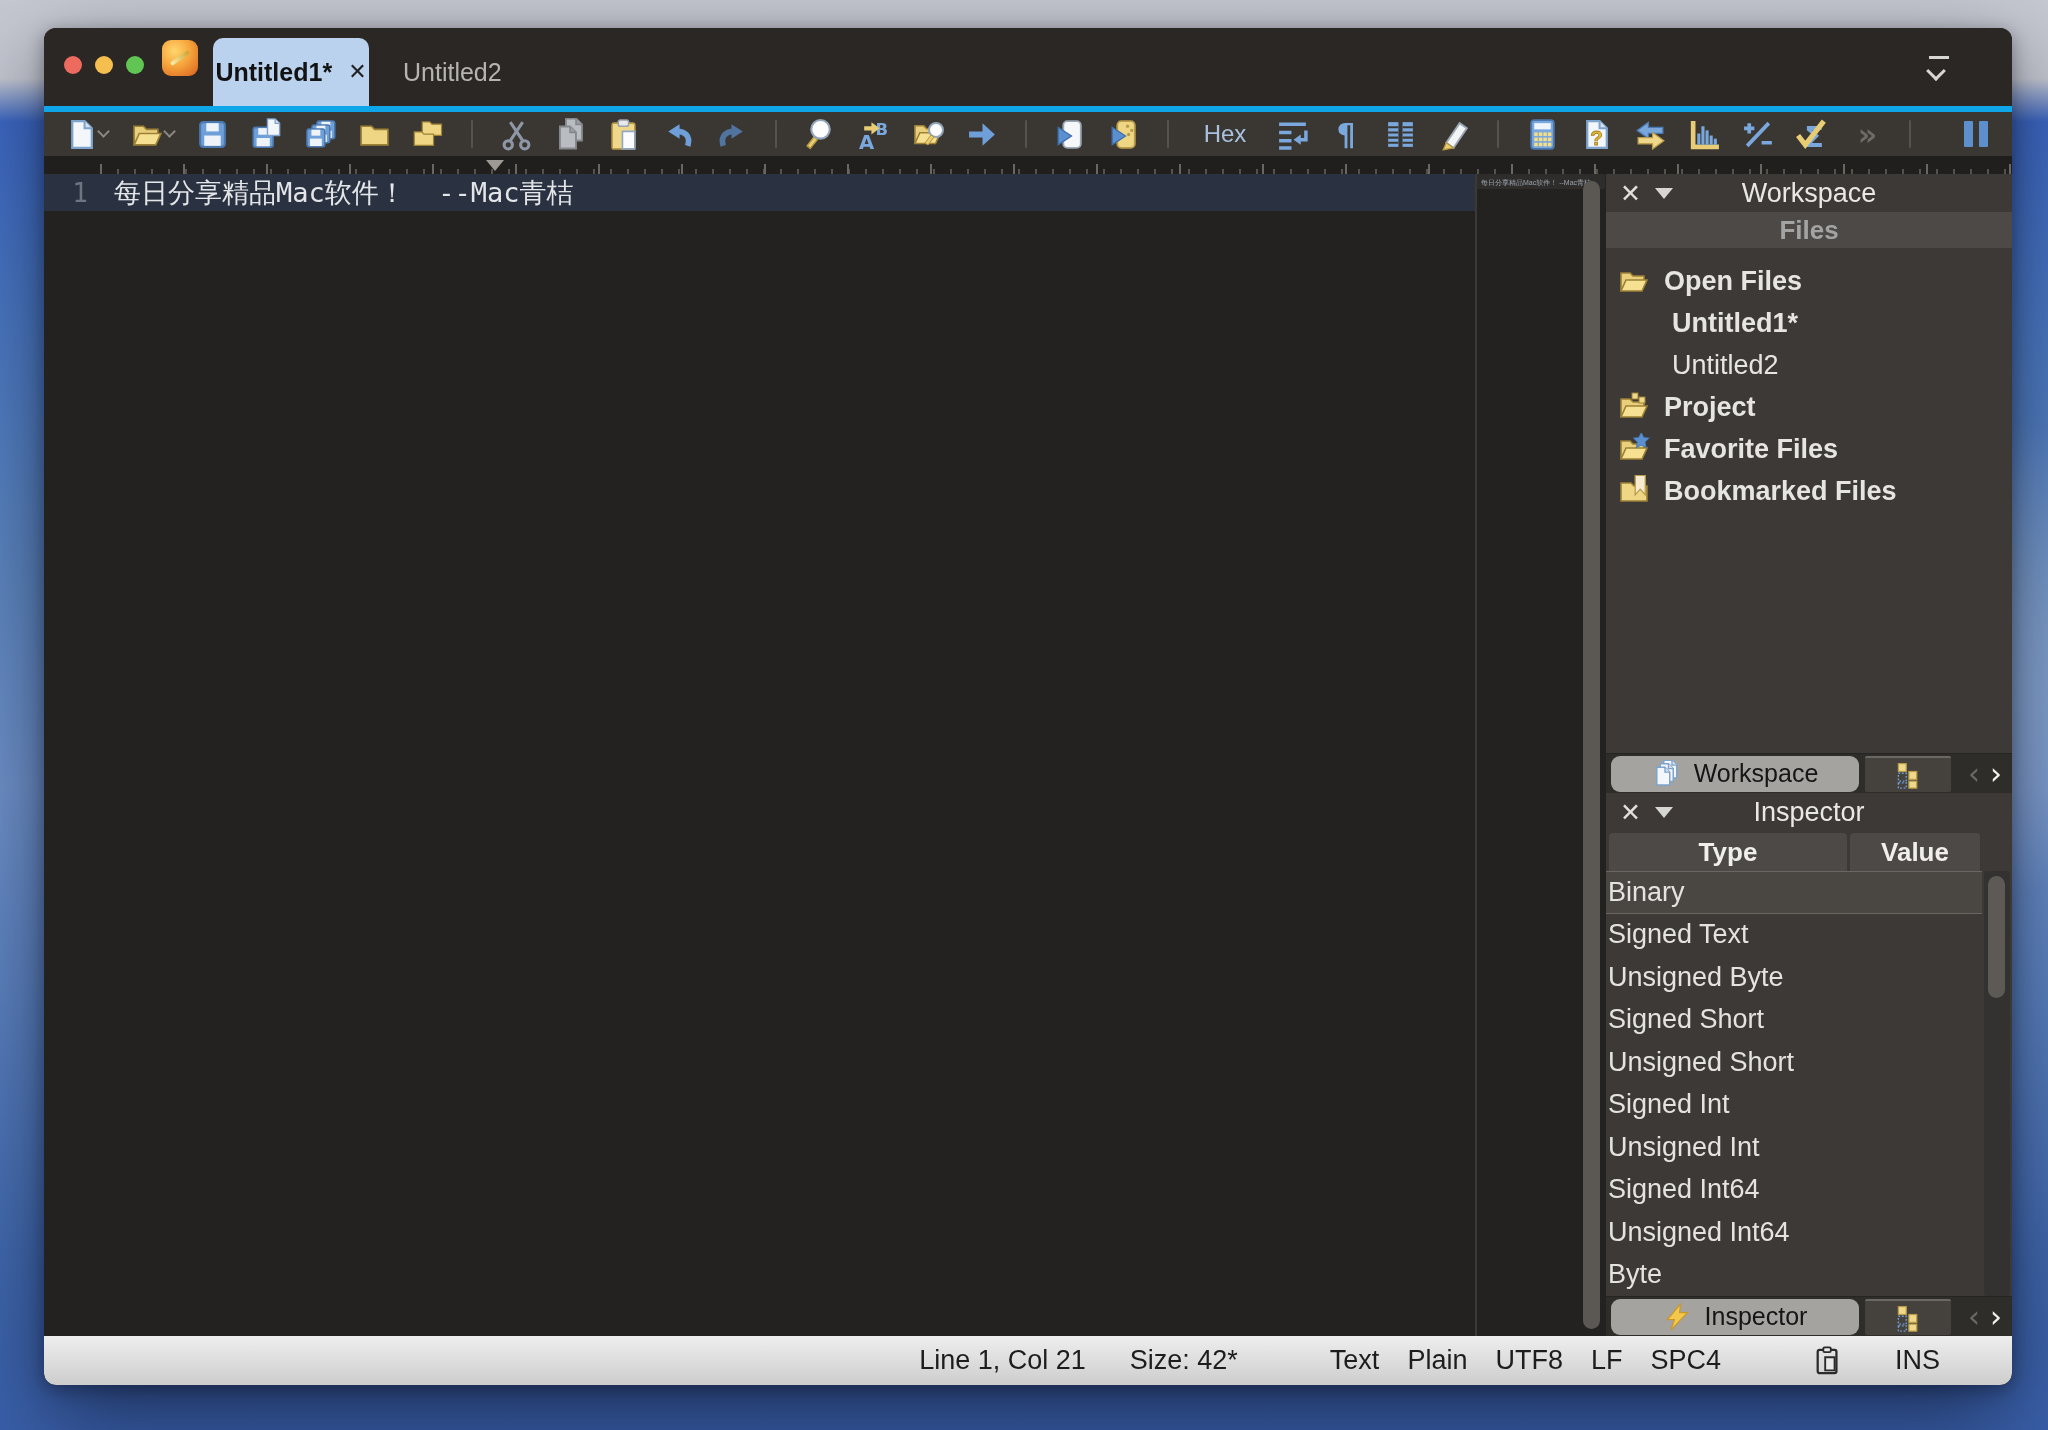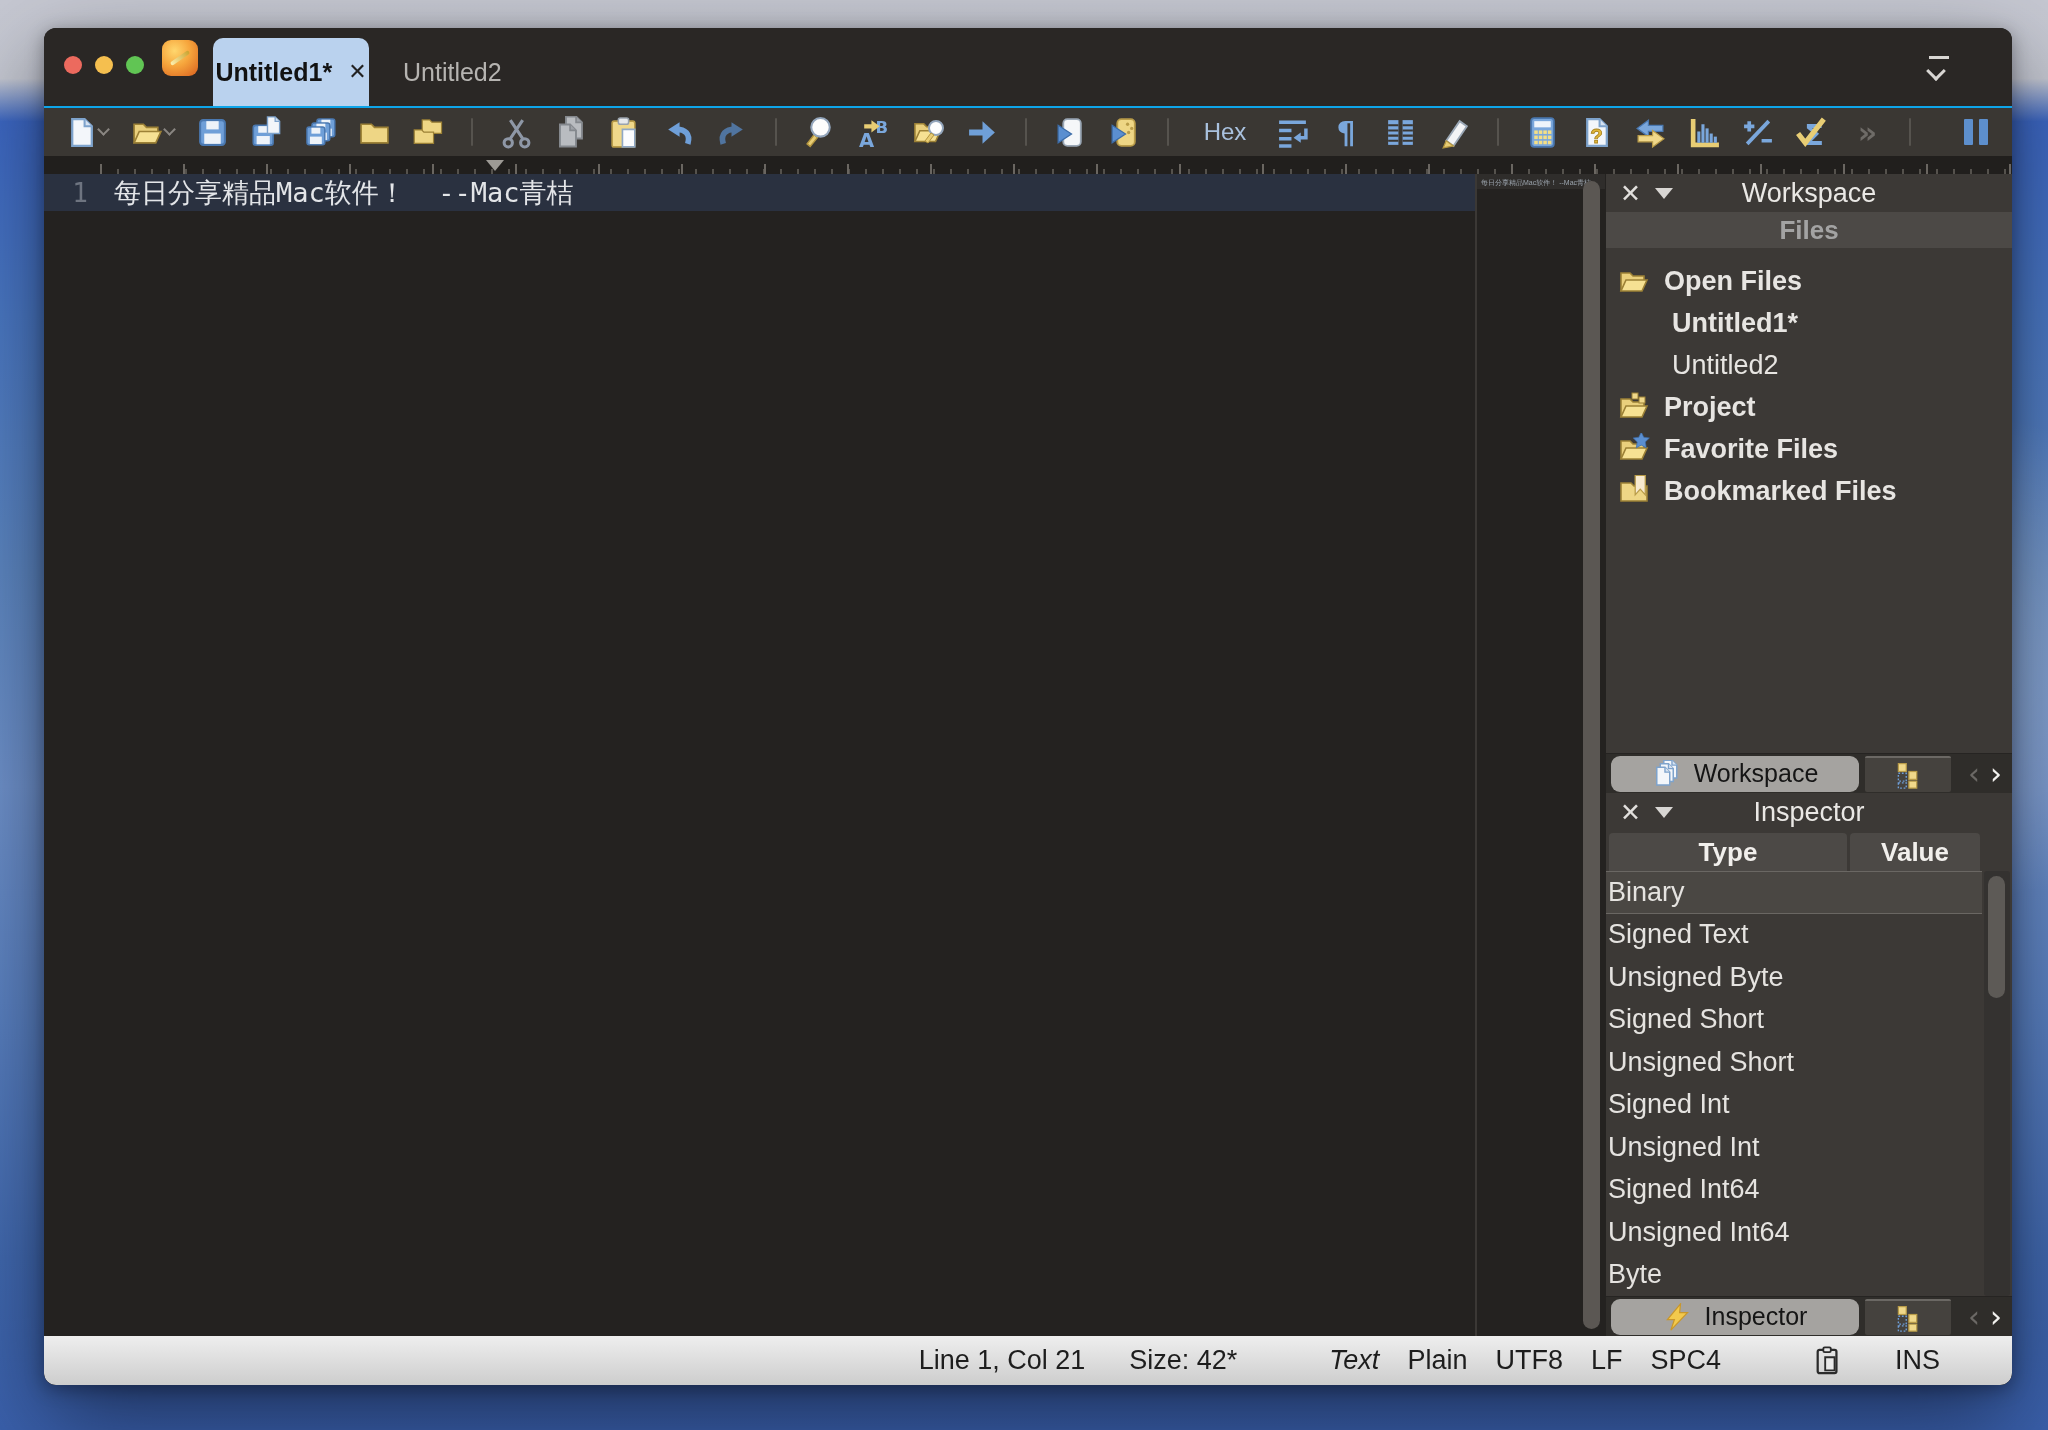--- a/index.html
+++ b/index.html
@@ -31,21 +31,21 @@
     display:flex; align-items:center; justify-content:center; gap:16px;
     font-size:25px; font-weight:bold;
   }
   .tab .close{ font-size:22px; font-weight:600; color:#222; }
   .tab.inactive{ display:flex; align-items:center; padding:0 34px; color:#b6b4b1; font-size:25px; }
   .tablist{ position:absolute; right:60px; top:28px; width:26px; height:24px; }
   .tablist .bar{ position:absolute; top:0; left:3px; right:3px; height:3px; background:#d8d6d3; }
   .tablist .chv{ position:absolute; left:3px; top:8px; width:14px; height:14px;
     border:3px solid #d8d6d3; border-top:none; border-left:none; transform:rotate(45deg); }
   
-  .toolbar{ height:50px; background:#3a3733; border-top:2px solid #0ea5e9; flex:none;
+  .toolbar{ height:50px; background:#3a3733; border-top:6px solid #0ea5e9; flex:none;
     display:flex; align-items:center; padding:0 16px; gap:14px; }
   .tbtn{ width:40px; height:40px; display:flex; align-items:center; justify-content:center; position:relative; flex:none; }
   .tbtn svg{ width:33px; height:33px; }
   .tbtn .chev{ width:9px; height:9px; border:2px solid #8a8682; border-top:none; border-left:none;
     transform:rotate(45deg); margin-left:1px; margin-top:-6px; flex:none; }
   .withchev{ width:52px; }
   .tsep{ width:2px; height:28px; background:#56534e; margin:0 9px; border-radius:1px; flex:none; }
   .hexlbl{ color:#a9c1de; font-size:24px; padding:0 6px; }
   .glyph{ font-family:"DejaVu Sans",sans-serif; }
   .pilcrow{ color:#7aa7dc; font-size:30px; font-weight:bold; }
@@ -106,21 +106,21 @@
   .colh.type{ width:238px; } .colh.value{ width:130px; }
   .rows{ flex:1; min-height:0; position:relative; overflow:hidden; padding-right:30px; }
   .irow{ height:42.5px; display:flex; align-items:center; padding-left:2px; color:#e5e3e0; font-size:27px; }
   .irow.selected{ background:#4a4743; box-shadow:inset 0 1px 0 #6a6763, inset 0 -1px 0 #6a6763; }
   .vtrack{ position:absolute; right:2px; top:0; bottom:0; width:26px; background:#343230; border-radius:3px; }
   .vtrack .thumb{ position:absolute; left:4px; top:5px; width:17px; height:122px; border-radius:9px; background:#5d5a56; }
   
   .statusbar{ height:49px; flex:none; background:linear-gradient(#eeeeee,#cdcdcd);
     display:flex; align-items:center; justify-content:flex-end; color:#1d1d1d; font-size:27px;
     padding-right:72px; border-radius:0 0 12px 12px; }
-  .sgap28{ margin-left:28px; } .sgap44{ margin-left:44px; } .sgap90{ margin-left:92px;font-style:italic; } .sgap50{ margin-left:52px; }
+  .sgap28{ margin-left:28px; } .sgap44{ margin-left:44px; } .sgap90{ margin-left:92px; } .sgap50{ margin-left:52px; }
   .clip svg{ width:30px; height:32px; display:block; }
 </style>
 </head>
 <body>
 
 <svg width="0" height="0" style="position:absolute">
   <defs>
     <symbol id="s-doc" viewBox="0 0 32 32">
         <path d="M7 3h12l7 7v19H7z" fill="#f3f6fa" stroke="#7ea3cc" stroke-width="2.2"></path>
         <path d="M19 3v7h7" fill="#d6e2f0" stroke="#7ea3cc" stroke-width="2"></path>

